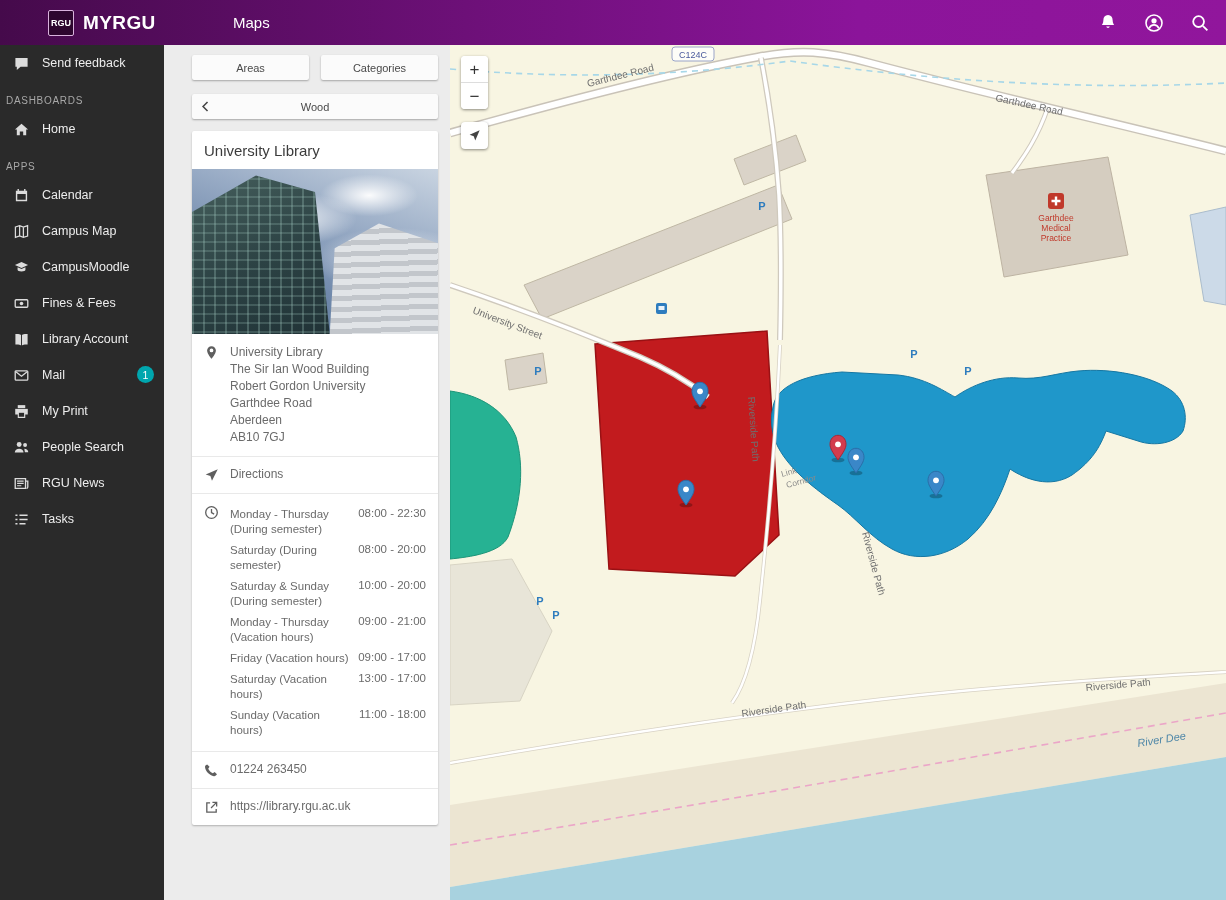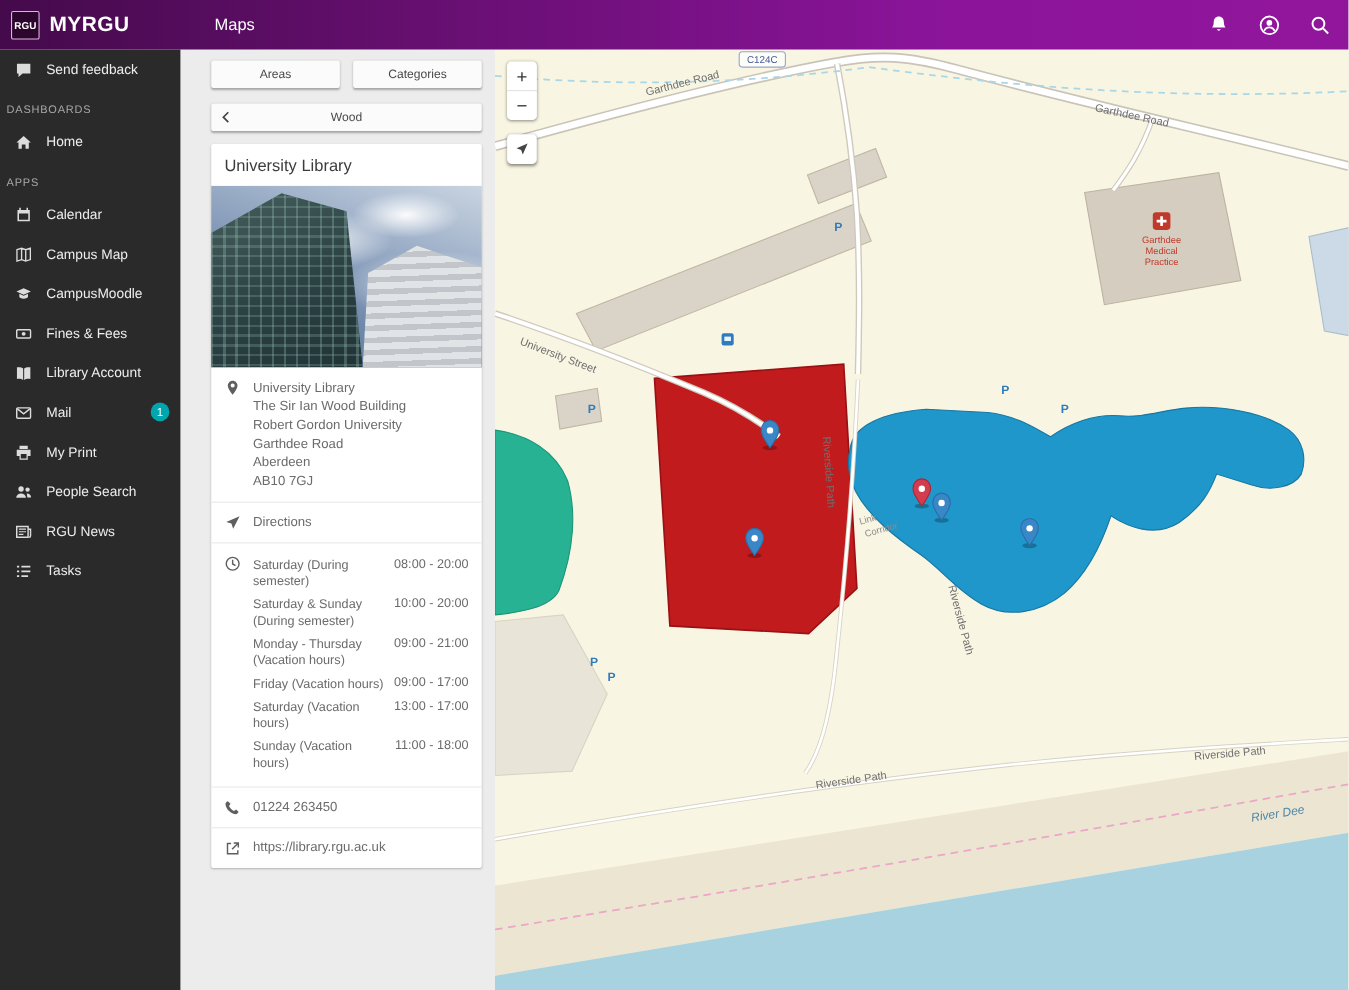--- a/index.html
+++ b/index.html
@@ -6,21 +6,21 @@
   html,body { margin:0; padding:0; }
   body {
     width:1226px; height:900px; overflow:hidden; position:relative;
     font-family:"Liberation Sans", sans-serif; background:#ececec;
   }
 
   
   .topbar {
     position:absolute; top:0; left:0; right:0; height:45px; z-index:30;
     background:linear-gradient(90deg,#450a4b 0%,#6d1078 38%,#8b149a 70%,#91169c 100%);
-    display:flex; align-items:center; color:#fff;
+    display:flex; align-items:center; color:#fff;padding-left:38px;
   }
   .brand { width:180px; flex:none; display:flex; align-items:center; gap:9px; padding-left:10px; }
   .logo-box {
     width:26px; height:26px; background:#2d062e; border:1px solid #d9b3dd; border-radius:2px;
     display:flex; align-items:center; justify-content:center; font-size:9px; font-weight:bold;
   }
   .app-name { font-size:19px; font-weight:bold; letter-spacing:.4px; }
   .page-title { margin-left:15px; font-size:15px; }
   .topbar-icons { margin-left:auto; display:flex; gap:26px; padding-right:16px; align-items:center; }
   .tb-icon { width:20px; height:20px; cursor:pointer; display:block; }
@@ -263,20 +263,24 @@
 
     <div class="sec bordered">
       <div class="icol">
         <svg viewBox="0 0 16 16">
             <circle cx="8" cy="8" r="6.2" fill="none" stroke="#5f5f5f" stroke-width="1.4"></circle>
             <path d="M8 4.2v4l2.8 1.6" fill="none" stroke="#5f5f5f" stroke-width="1.4"></path>
           </svg>
       </div>
       <div class="hours-col">
         <div class="hour-row">
+            <span class="hour-label">Monday - Thursday (During semester)</span>
+            <span class="hour-time">08:00 - 22:30</span>
+          </div>
+        <div class="hour-row">
             <span class="hour-label">Saturday (During semester)</span>
             <span class="hour-time">08:00 - 20:00</span>
           </div>
         <div class="hour-row">
             <span class="hour-label">Saturday &amp; Sunday (During semester)</span>
             <span class="hour-time">10:00 - 20:00</span>
           </div>
         <div class="hour-row">
             <span class="hour-label">Monday - Thursday (Vacation hours)</span>
             <span class="hour-time">09:00 - 21:00</span>

